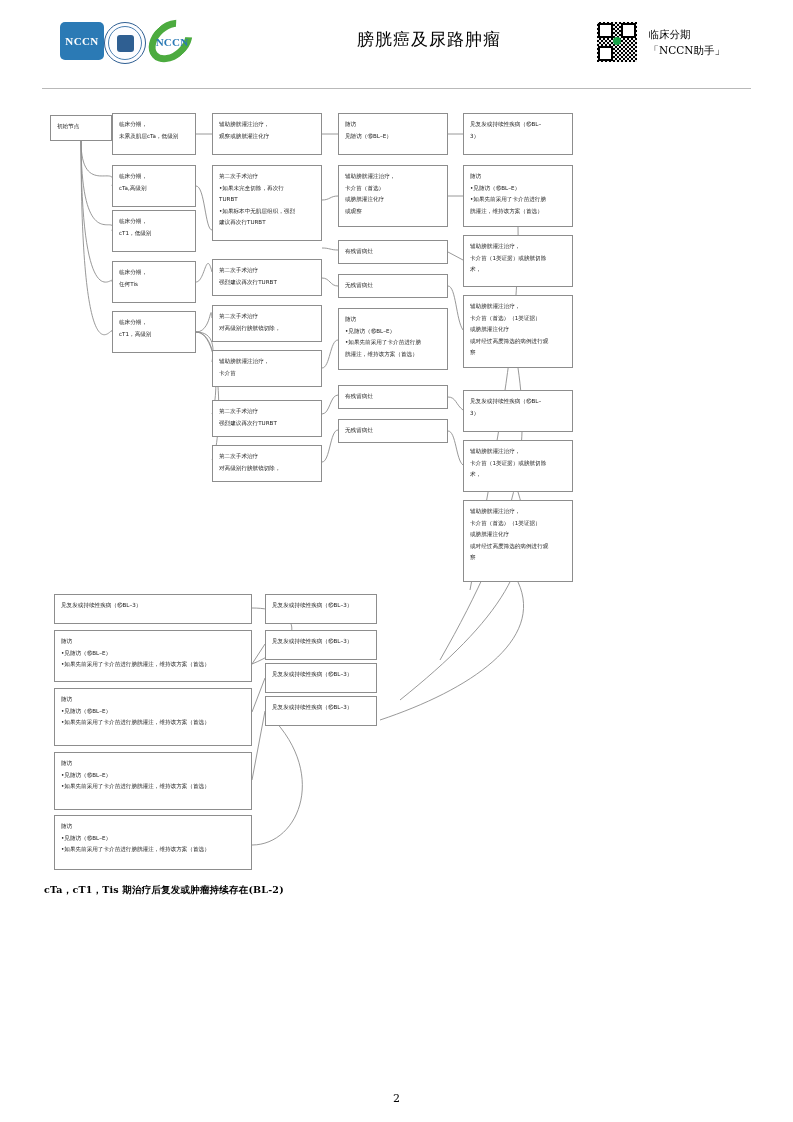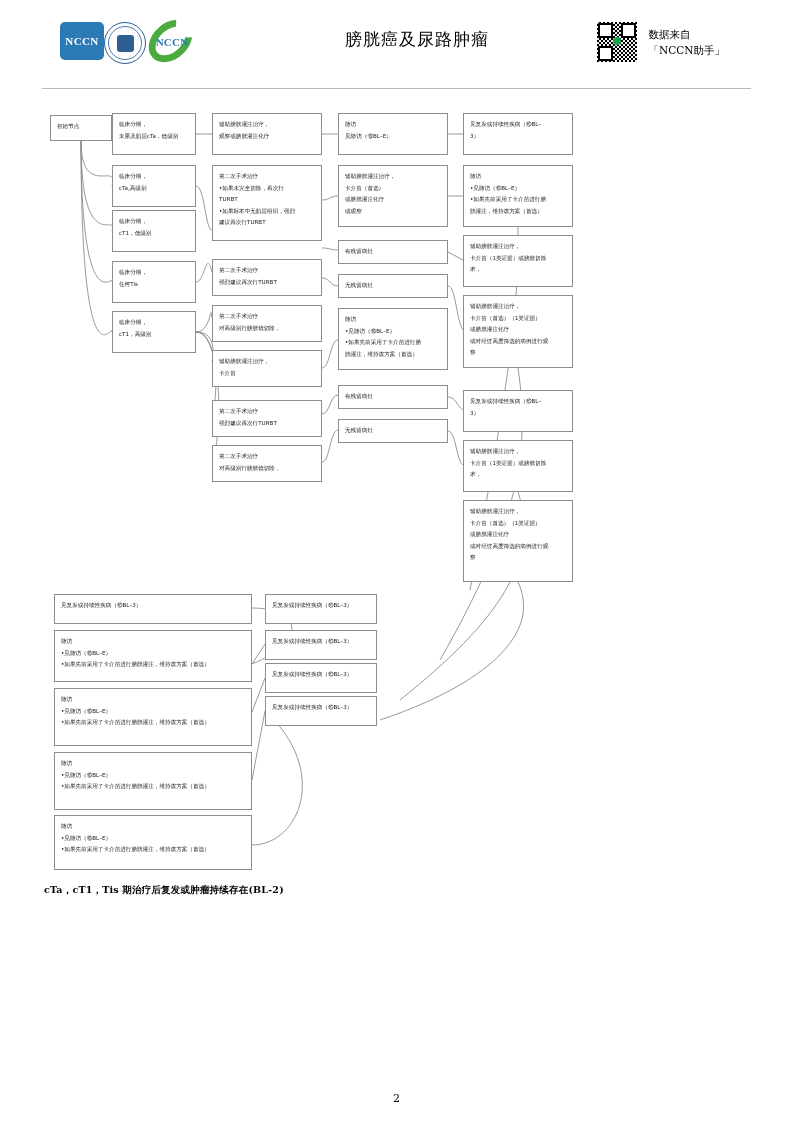--- a/index.html
+++ b/index.html
@@ -77,21 +77,21 @@
   .logo-nccn-green .txt {
     position: relative;
     color: #2b7ab5;
     font-family: "Liberation Serif", serif;
     font-size: 11px;
     font-weight: bold;
     letter-spacing: 0.2px;
   }
   .doc-title {
     position: absolute;
-    left: 4px; top: 28px;
+    left: 16px; top: 28px;
     width: 730px;
     text-align: center;
     font-family: "DejaVu Serif", "Liberation Serif", serif;
     font-size: 17px;
     letter-spacing: 1px;
     padding-left: 48px;
   }
   .qr-block {
     position: absolute;
     right: 68px; top: 22px;
@@ -207,21 +207,21 @@
   </div>
 
   <div class="doc-title">膀胱癌及尿路肿瘤</div>
 
   <div class="qr-block">
     <div class="qr">
       <span class="qr-dot"></span>
       <span class="qr-center"></span>
     </div>
     <div class="qr-caption">
-      <div>数据来自</div>
+      <div>临床分期</div>
       <div>「NCCN助手」</div>
     </div>
   </div>
   <div class="header-rule"></div>
 </div>
 
 <div class="chart">
   <svg class="edges" viewBox="0 0 793 1000" width="793" height="1000">
       <path d="M112,128 L112,128" fill="none" stroke="#8d8d8d" stroke-width="0.9"></path>
       <path d="M81,141 C81,200 120,160 112,186" fill="none" stroke="#8d8d8d" stroke-width="0.9"></path>

